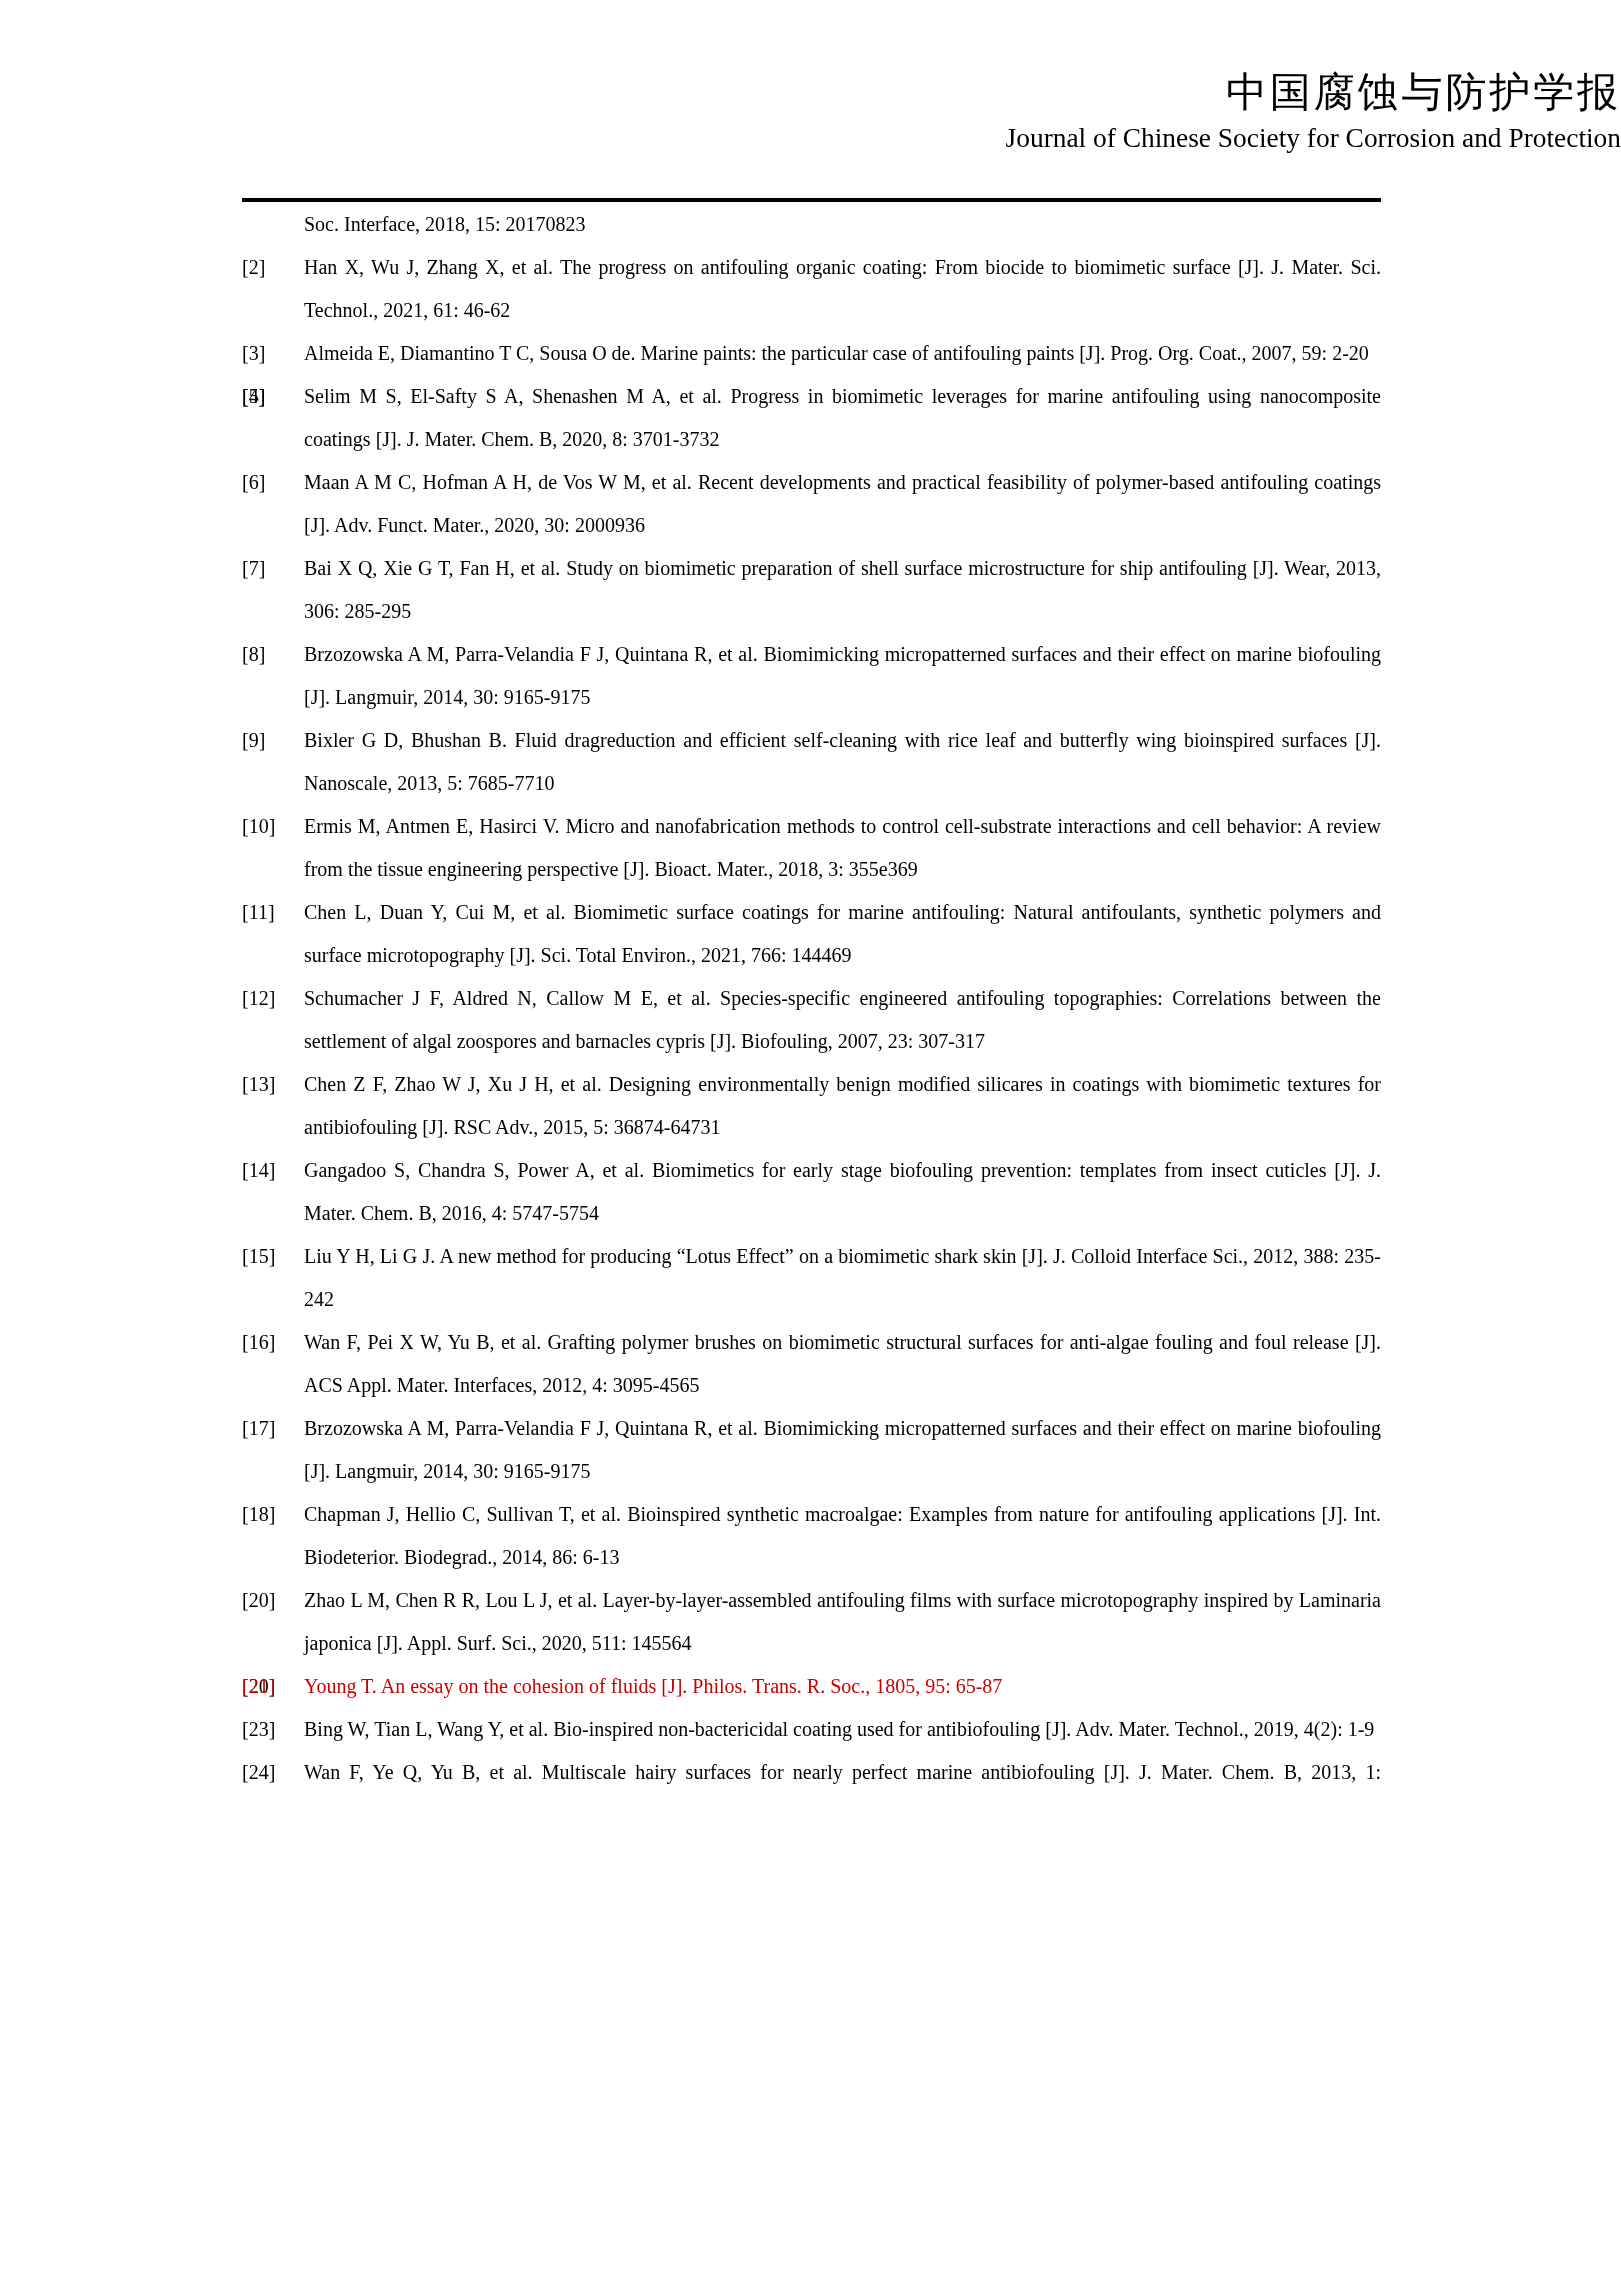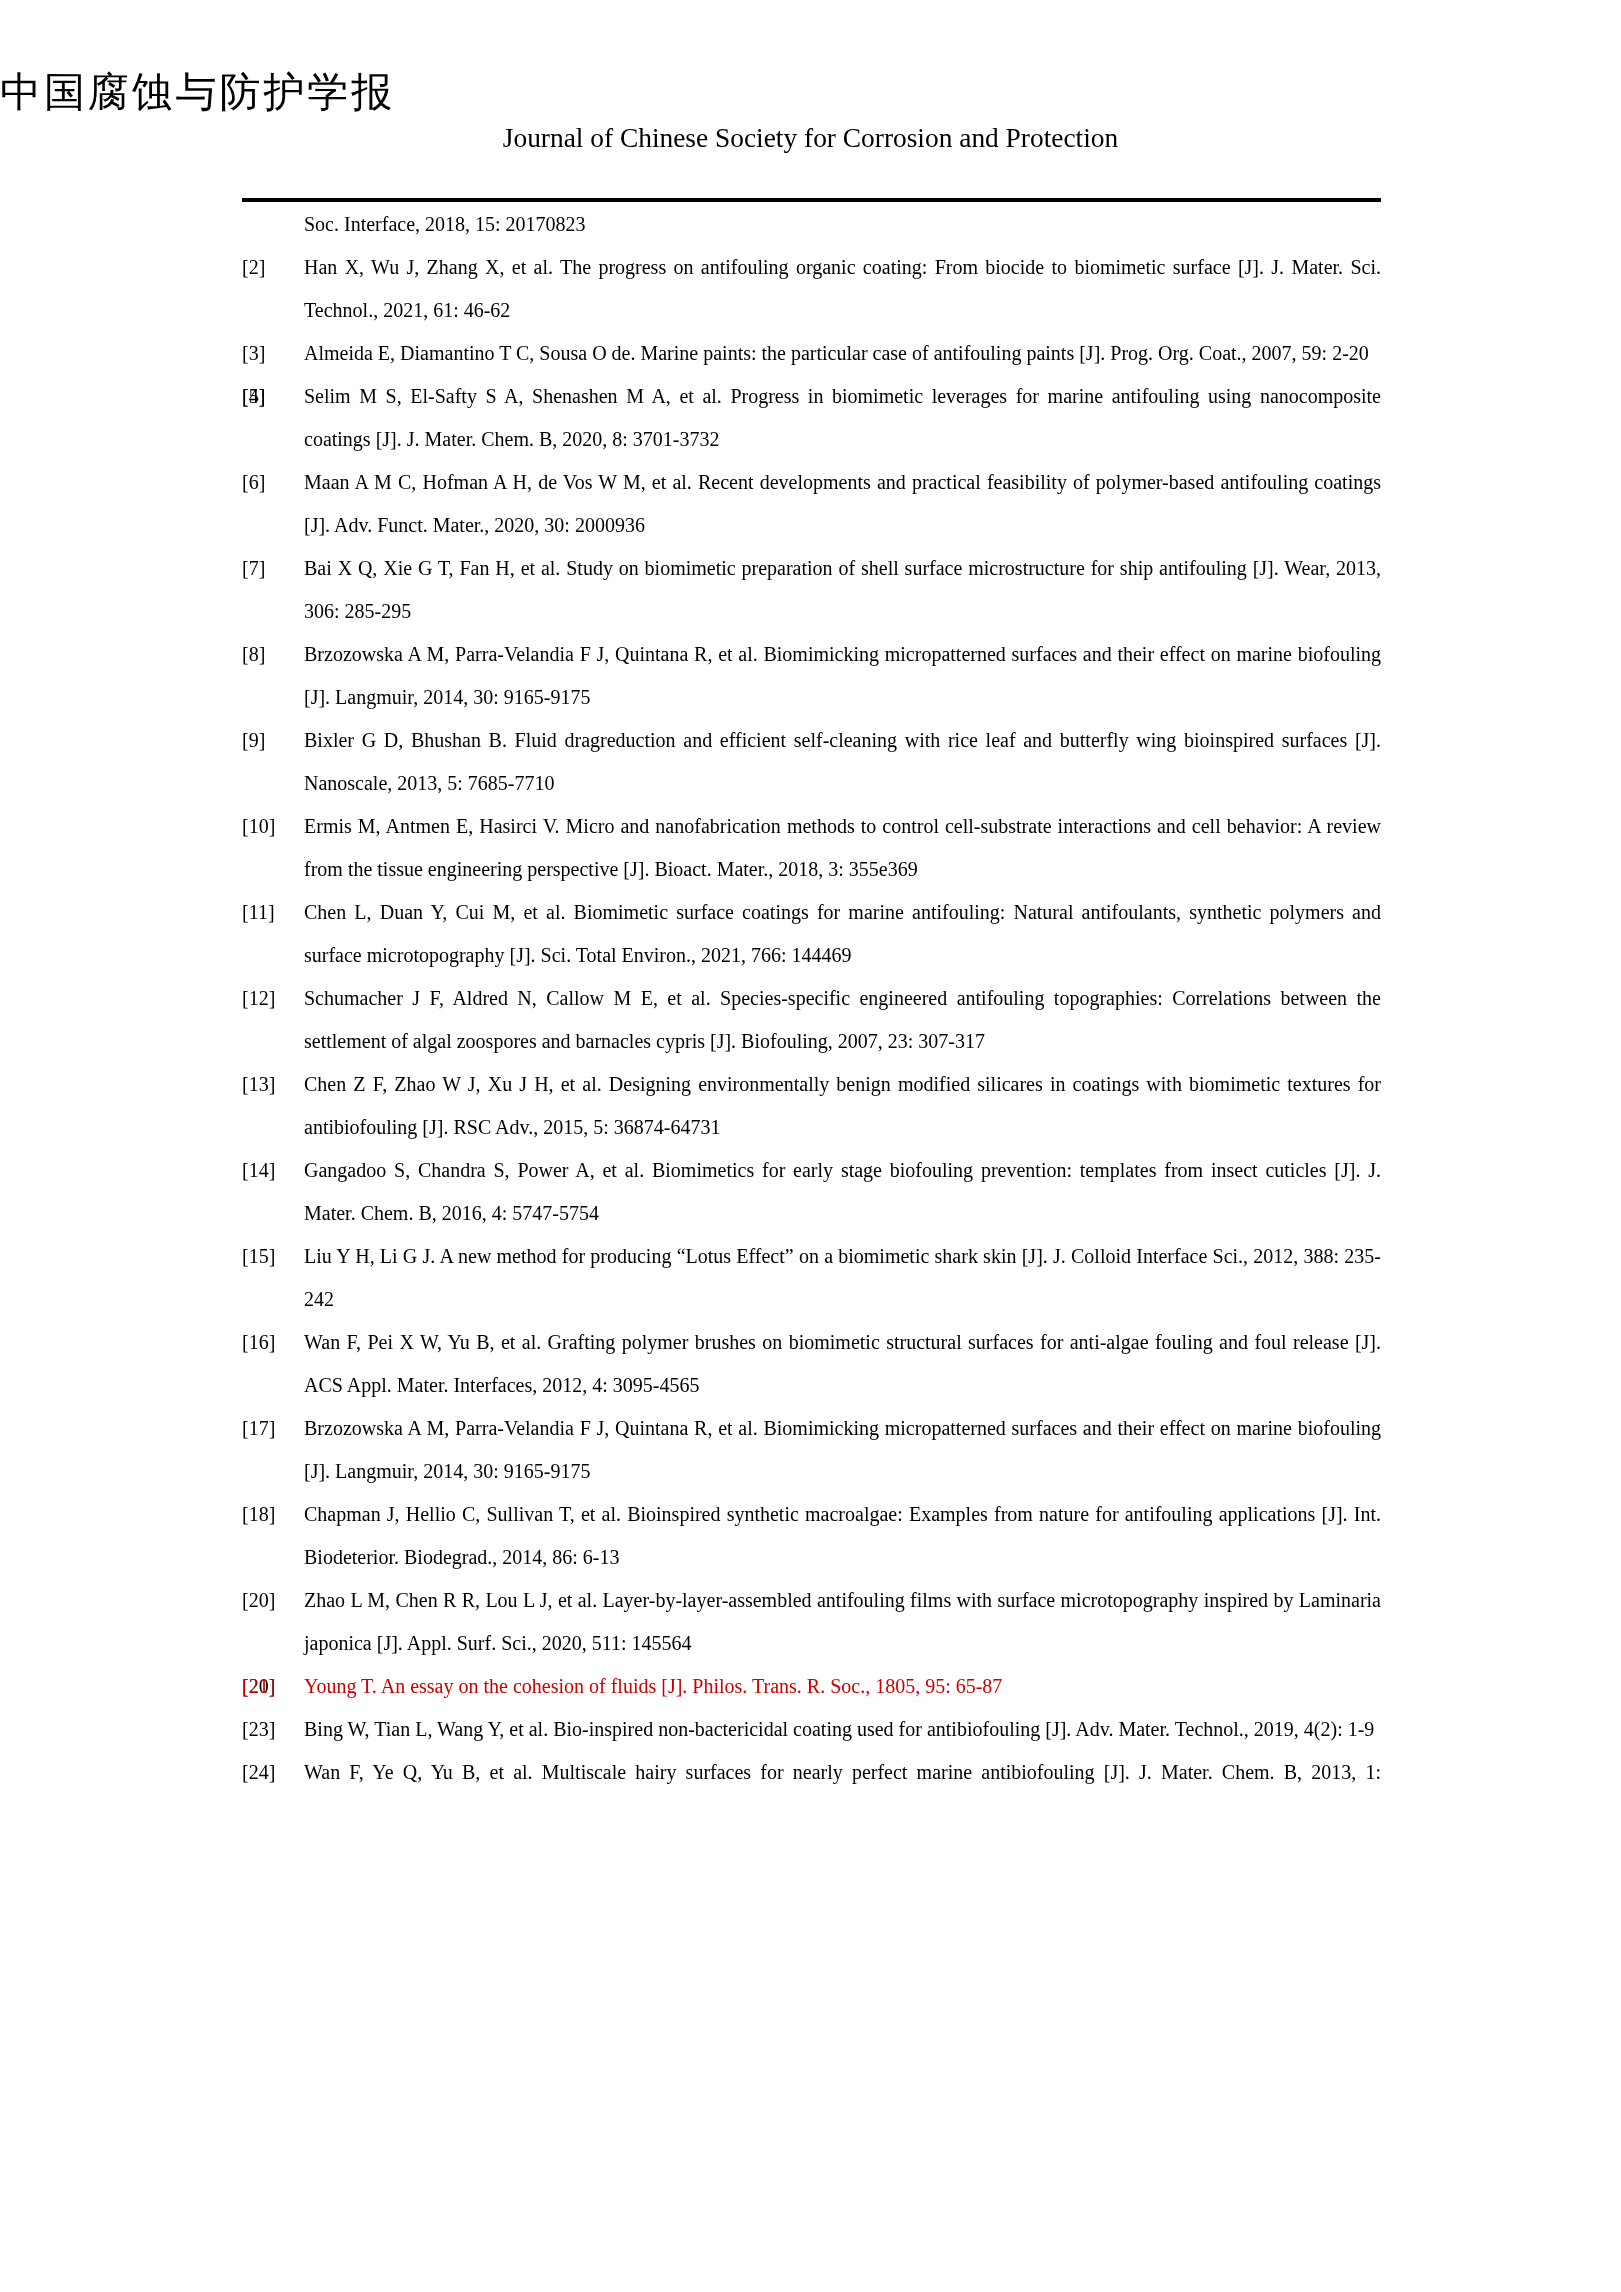--- a/index.html
+++ b/index.html
@@ -12,32 +12,32 @@
     height: 2293px;
     position: relative;
     font-family: "Liberation Serif", "DejaVu Serif", serif;
     color: #000000;
   }
   .title-zh {
     position: absolute;
     top: 69px;
     left: 0;
     width: 100%;
-    text-align: left;
+    text-align: right;
     font-size: 41px;
     letter-spacing: 2.9px;
     font-weight: 400;
     line-height: 47px;
   }
   .title-en {
     position: absolute;
     top: 122px;
     left: 0;
     width: 100%;
-    text-align: center;
+    text-align: right;
     font-size: 27.4px;
     font-weight: 400;
     line-height: 33px;
   }
   .header-rule {
     position: absolute;
     top: 198px;
     left: 242px;
     width: 1139px;
     height: 3.9px;

